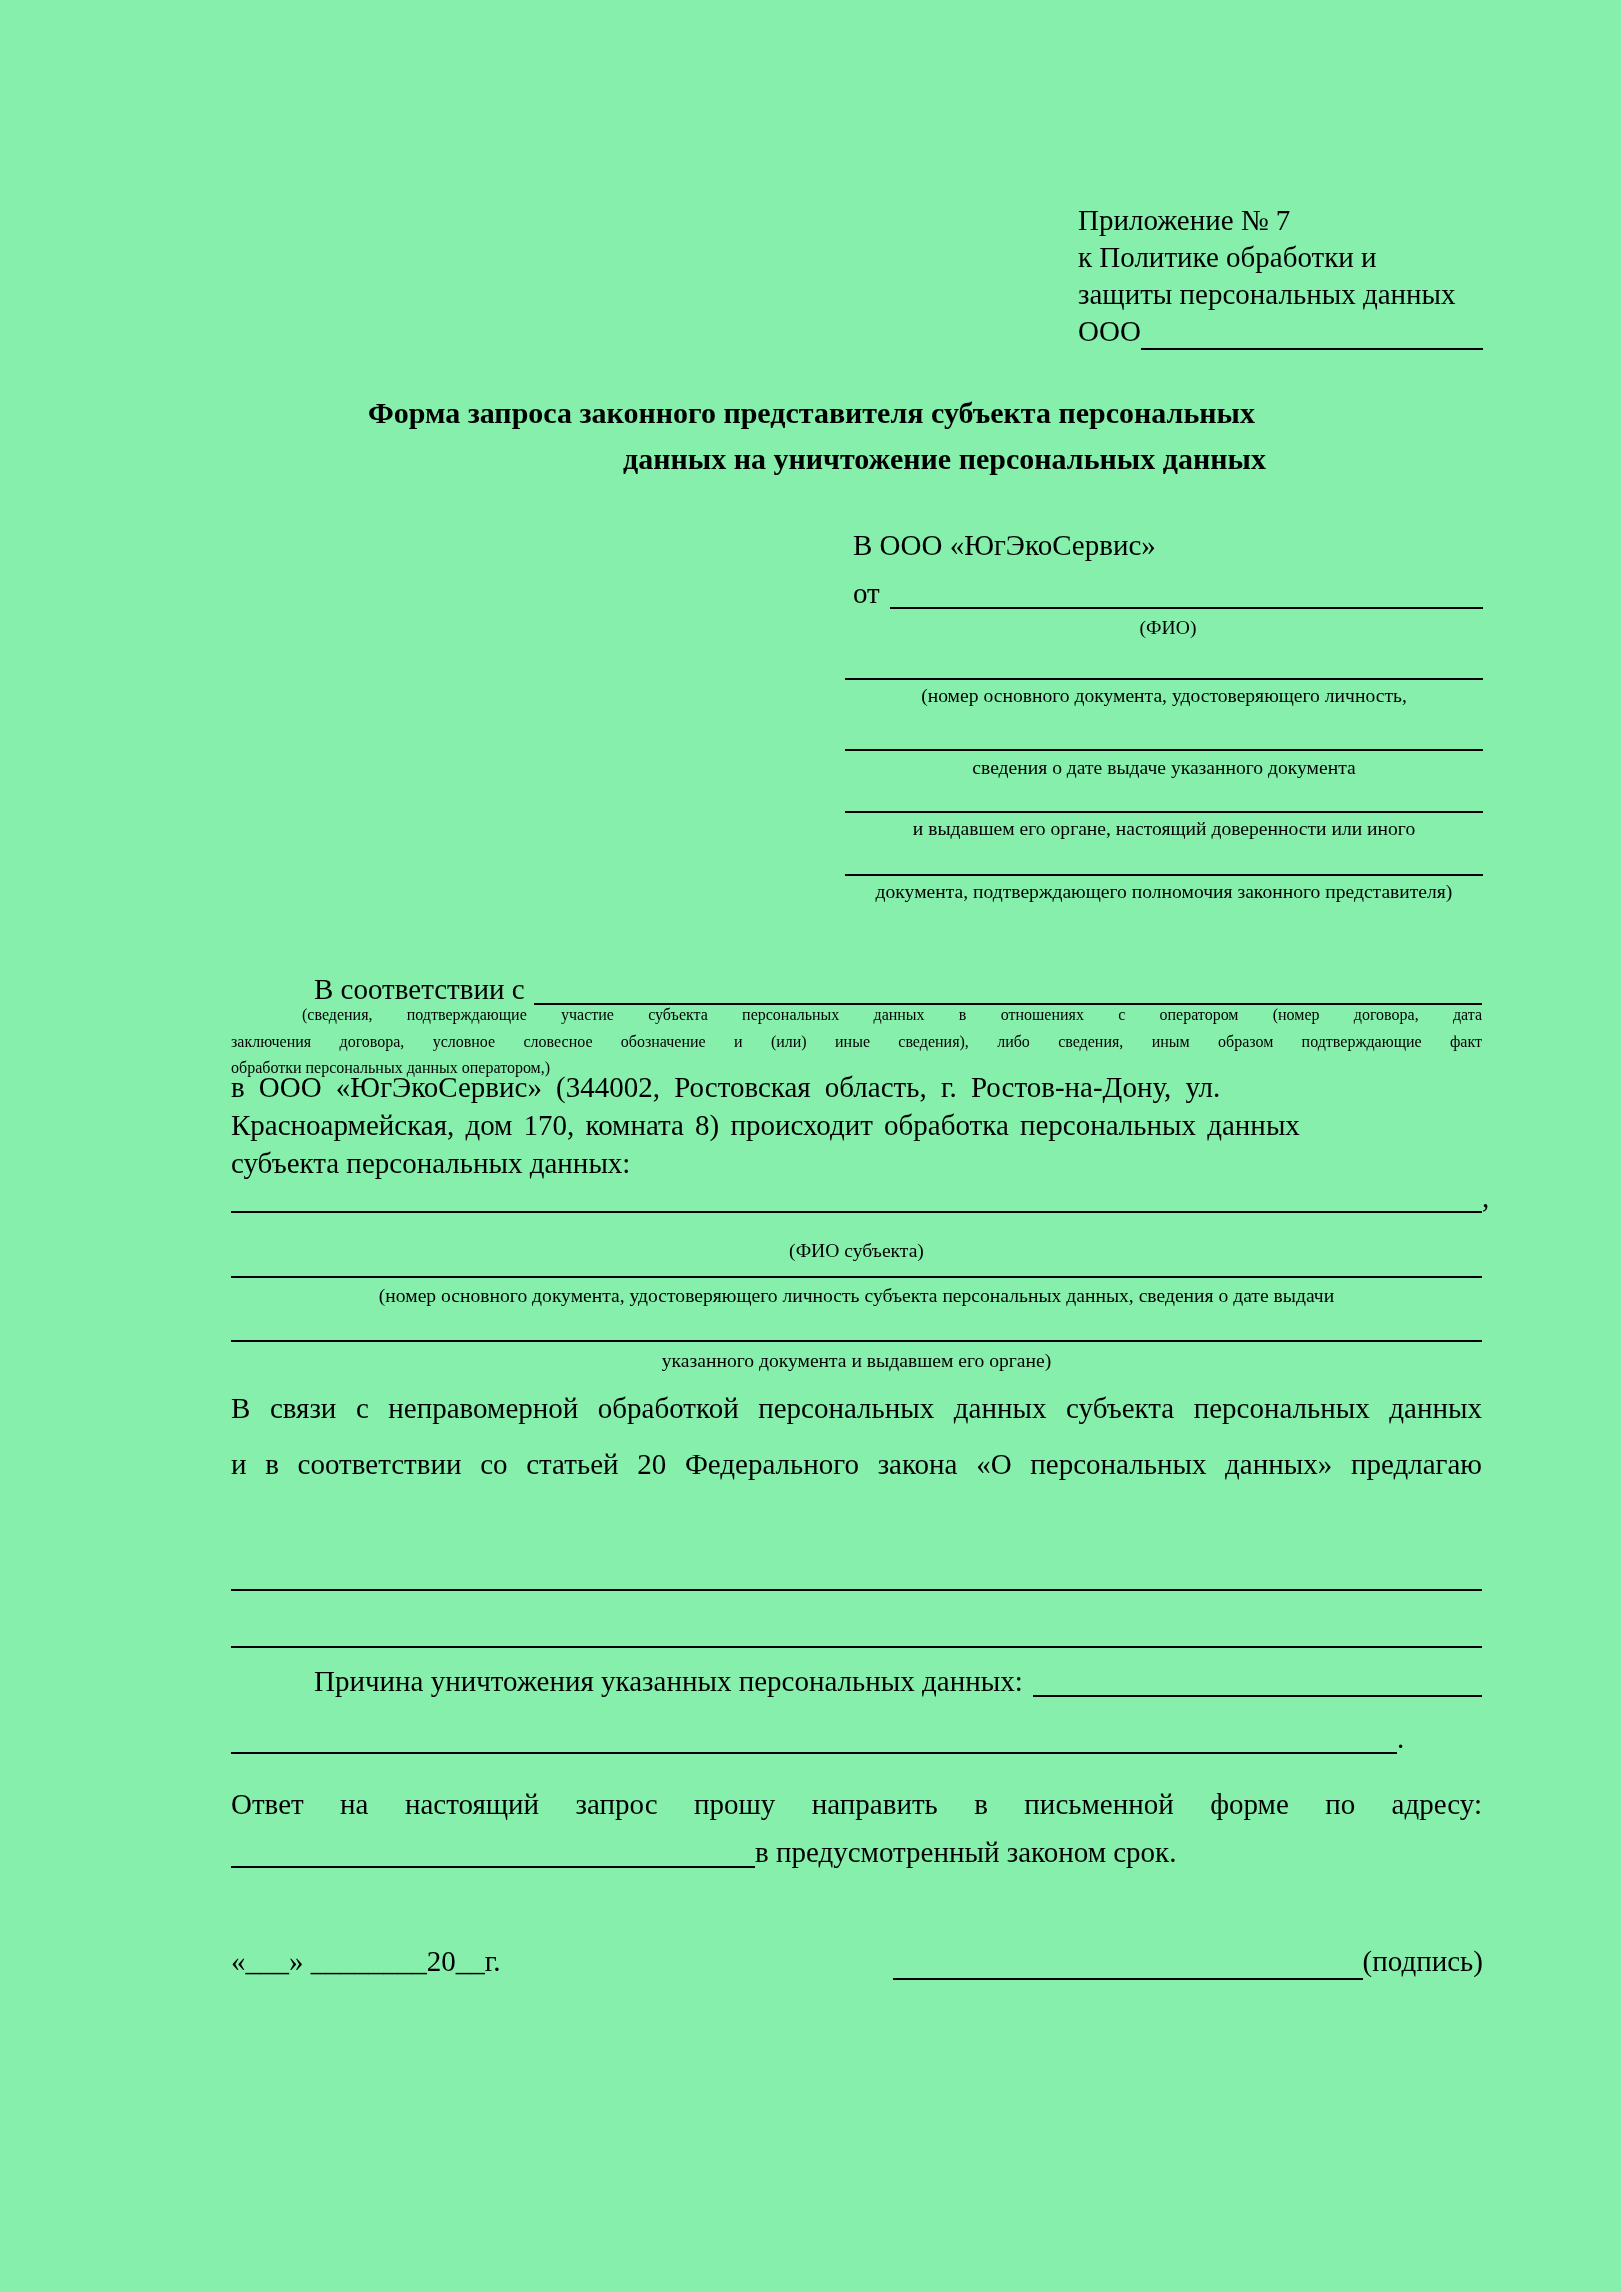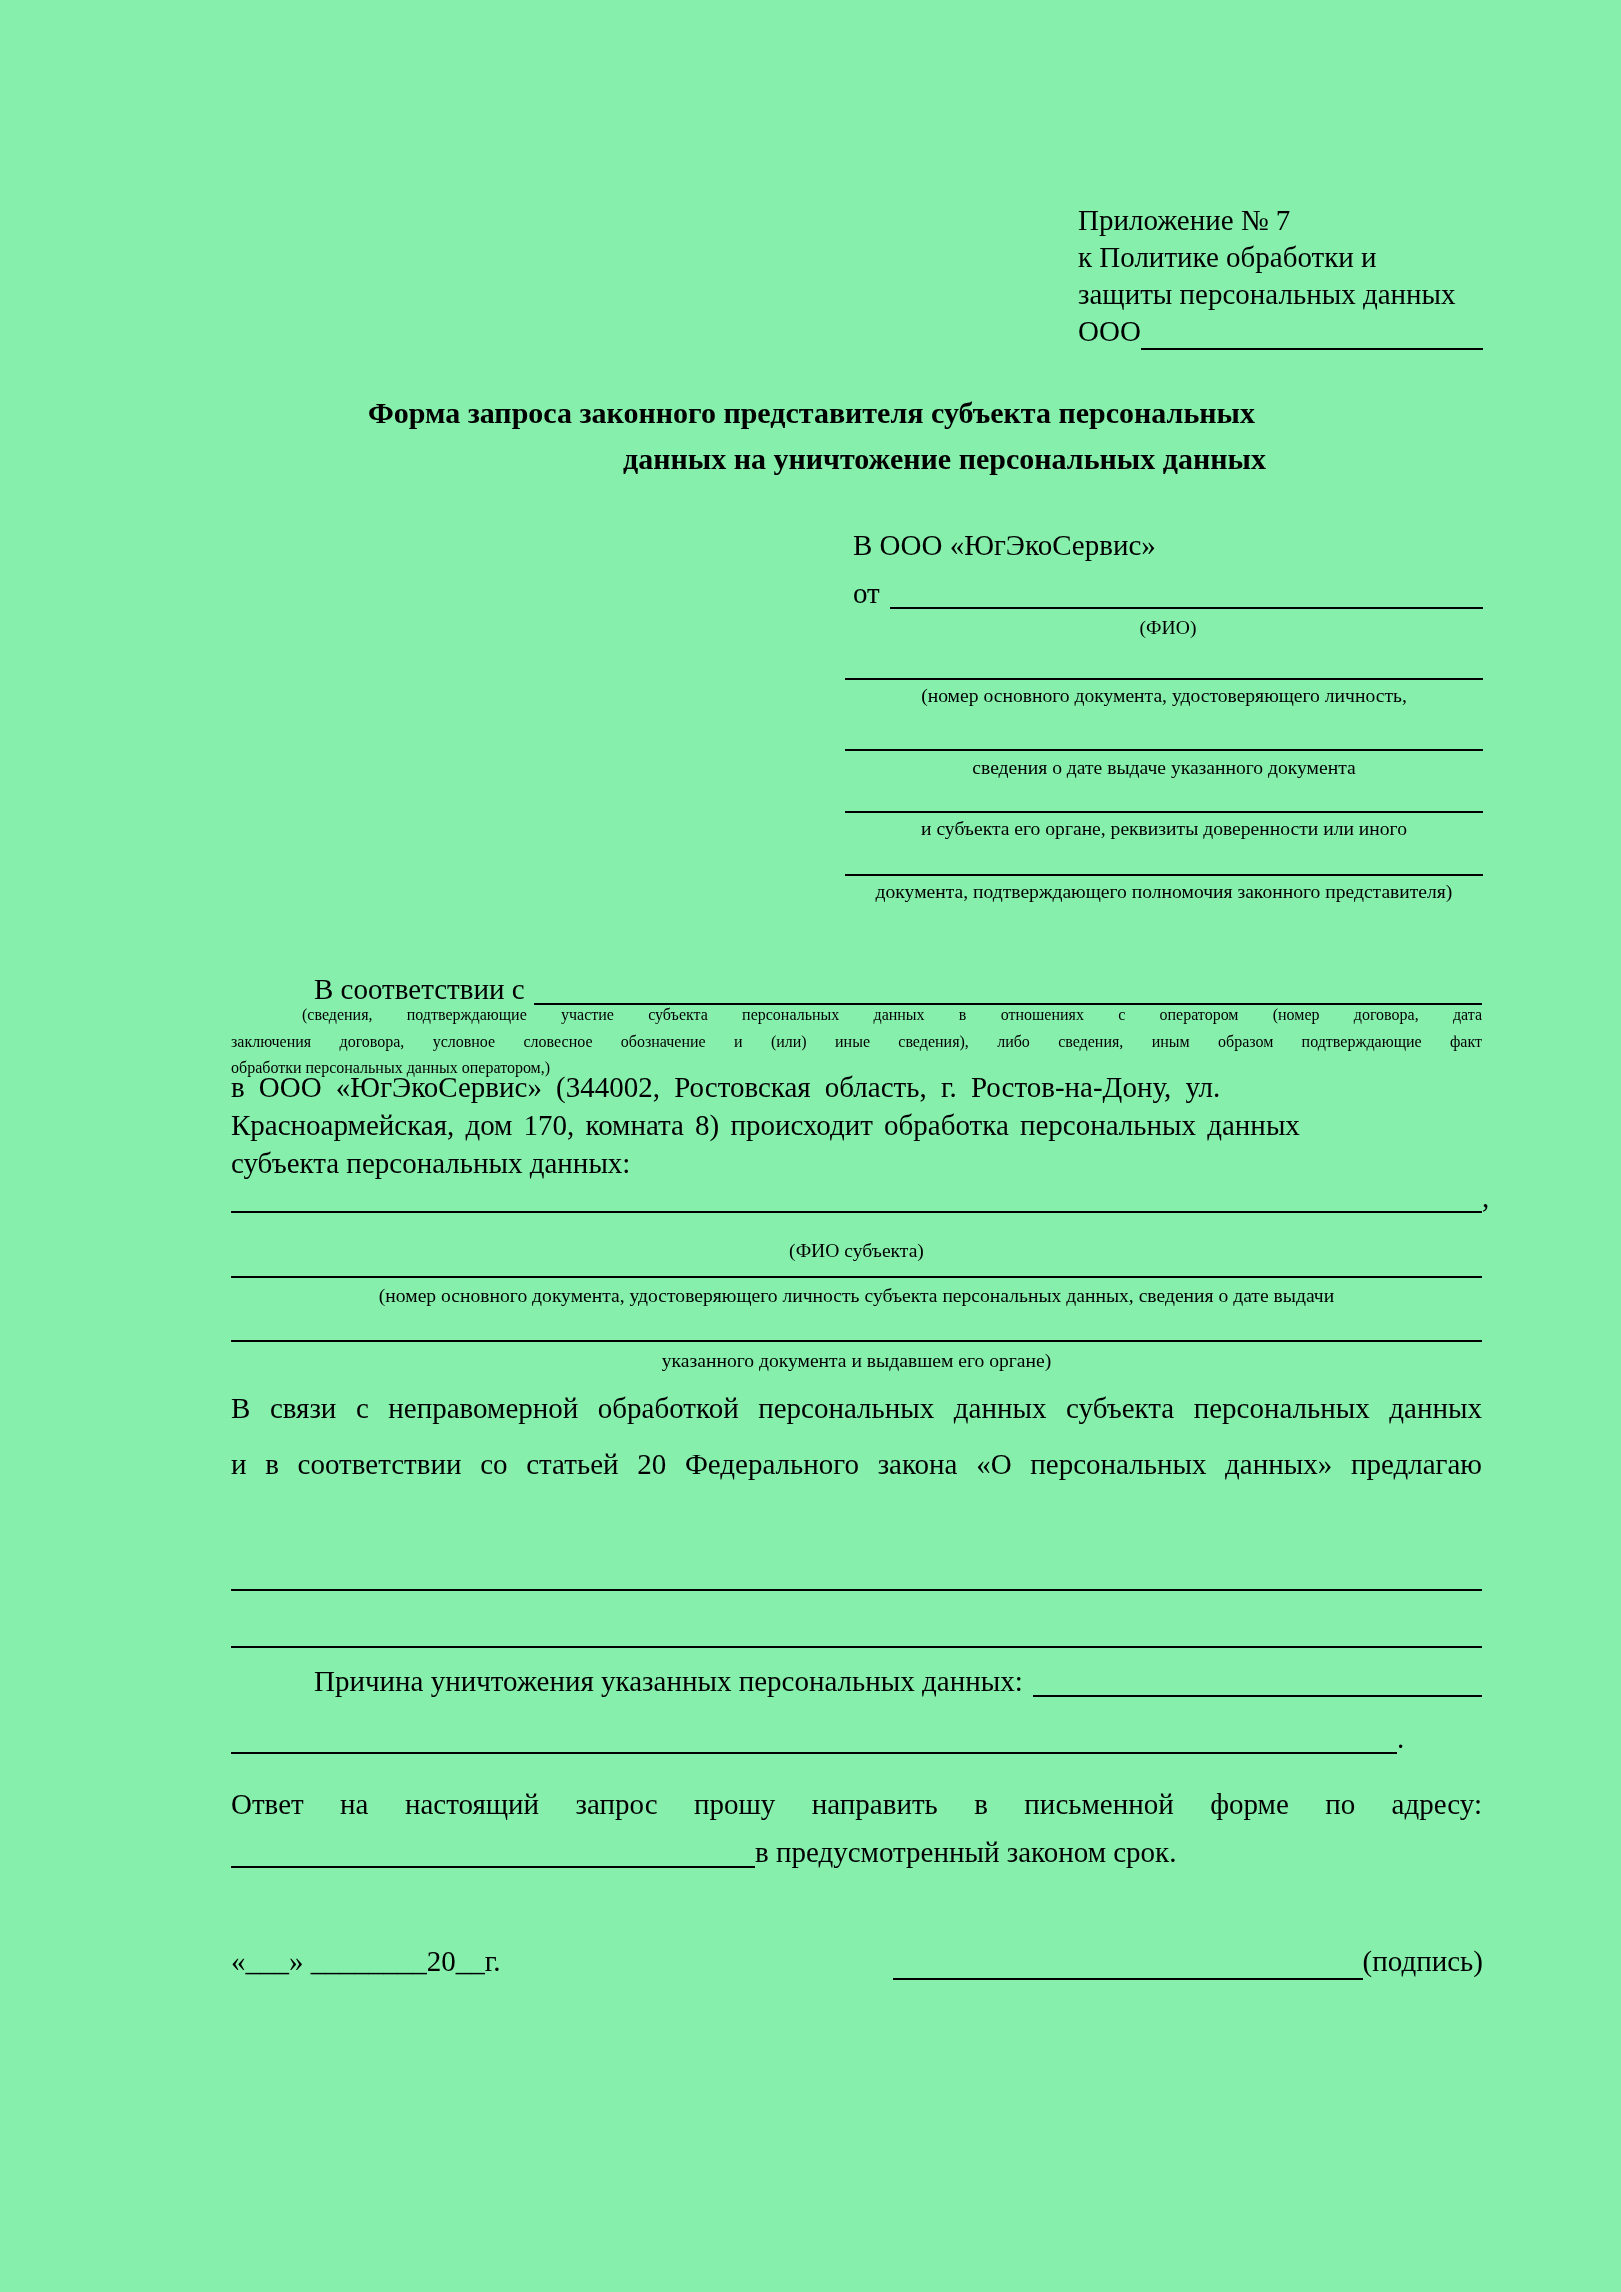--- a/index.html
+++ b/index.html
@@ -57,21 +57,21 @@
   </div>
   <div class="abs cap center" style="left:853px; top:616px; width:630px;">(ФИО)</div>
 
   <div class="abs uline h30" style="left:845px; top:649px; width:638px;"></div>
   <div class="abs cap center" style="left:845px; top:684px; width:638px;">(номер основного документа, удостоверяющего личность,</div>
 
   <div class="abs uline h30" style="left:845px; top:720px; width:638px;"></div>
   <div class="abs cap center" style="left:845px; top:756px; width:638px;">сведения о дате выдаче указанного документа</div>
 
   <div class="abs uline h30" style="left:845px; top:782px; width:638px;"></div>
-  <div class="abs cap center" style="left:845px; top:817px; width:638px;">и субъекта его органе, реквизиты доверенности или иного</div>
+  <div class="abs cap center" style="left:845px; top:817px; width:638px;">и выдавшем его органе, настоящий доверенности или иного</div>
 
   <div class="abs uline h30" style="left:845px; top:845px; width:638px;"></div>
   <div class="abs cap center" style="left:845px; top:880px; width:638px;">документа, подтверждающего полномочия законного представителя)</div>
 
   <div class="abs row h32" style="left:231px; top:974px; width:1251px;">
     <span style="padding-left:83px;">В соответствии с</span>
     <span style="width:9.8px;"></span>
     <span class="uline fill"></span>
   </div>
 

